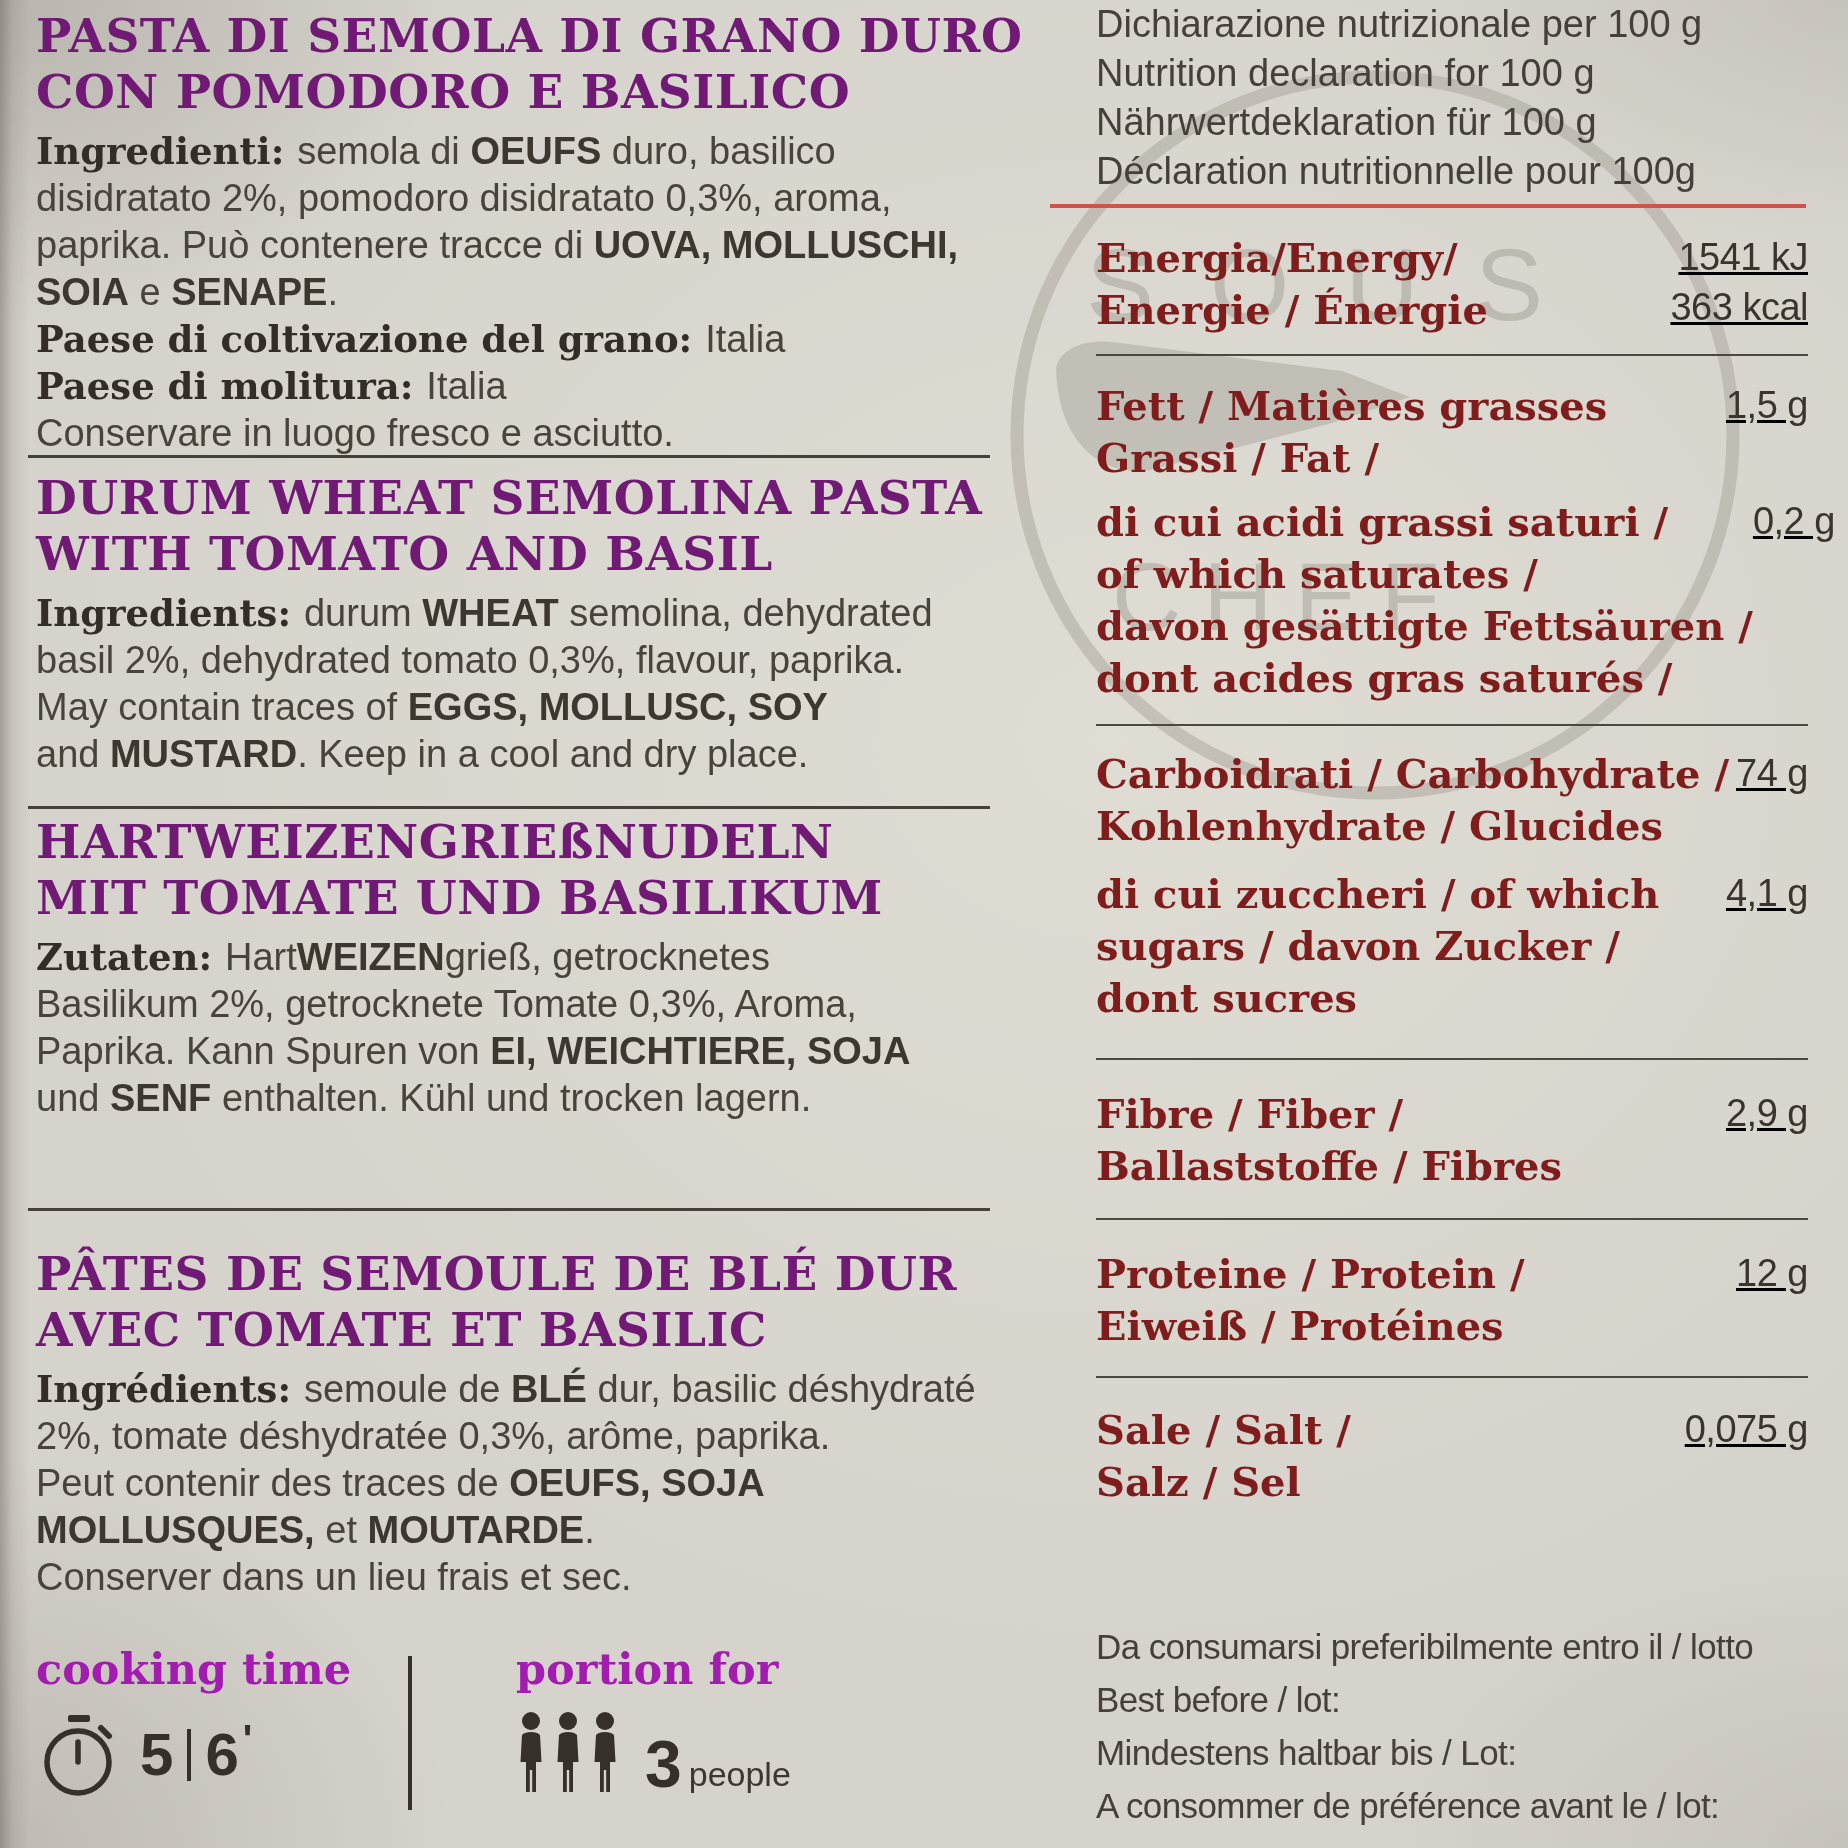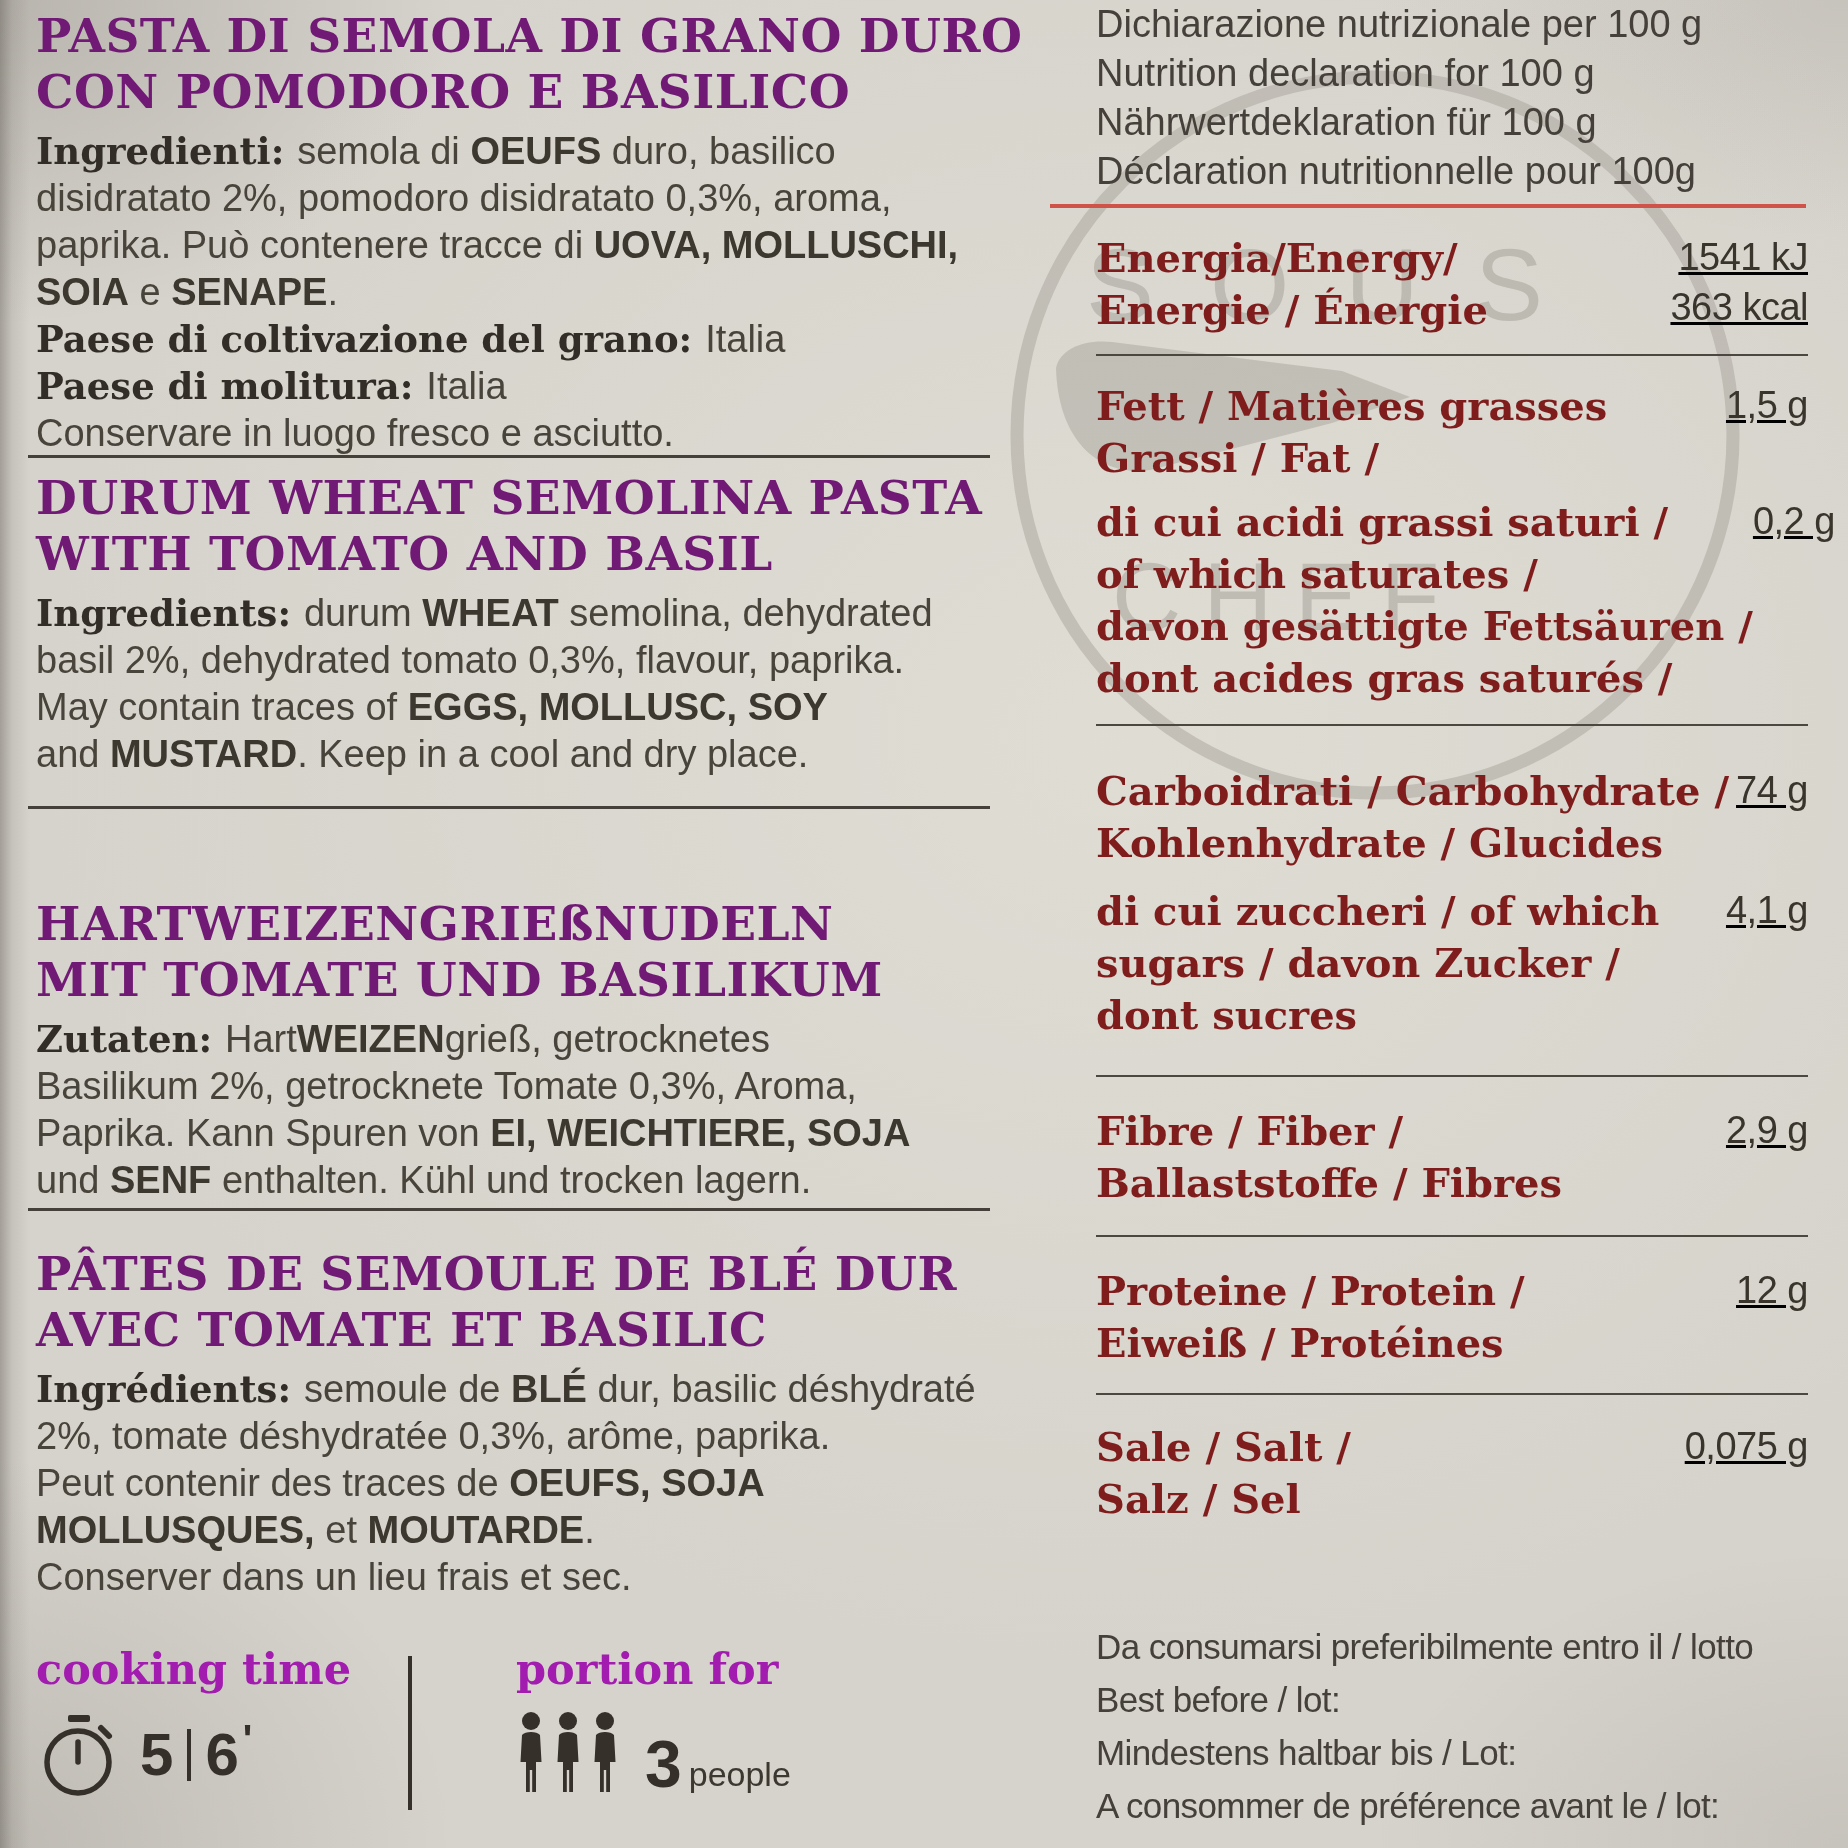--- a/index.html
+++ b/index.html
@@ -88,21 +88,21 @@
     <div class="para">
       <div class="pline"><span class="sb">Ingredients: </span><span>durum </span><span class="b">WHEAT</span><span> semolina, dehydrated</span></div>
       <div class="pline"><span>basil 2%, dehydrated tomato 0,3%, flavour, paprika.</span></div>
       <div class="pline"><span>May contain traces of </span><span class="b">EGGS, MOLLUSC, SOY</span></div>
       <div class="pline"><span>and </span><span class="b">MUSTARD</span><span>. Keep in a cool and dry place.</span></div>
     </div>
   </section>
 
   <div class="ldiv" style="top:806px"></div>
 
-  <section class="sec" style="top:896px">
+  <section class="sec" style="top:814px">
     <h2>
       <span>HARTWEIZENGRIEßNUDELN</span><br>
       <span>MIT TOMATE UND BASILIKUM</span>
     </h2>
     <div class="para">
       <div class="pline"><span class="sb">Zutaten: </span><span>Hart</span><span class="b">WEIZEN</span><span>grieß, getrocknetes</span></div>
       <div class="pline"><span>Basilikum 2%, getrocknete Tomate 0,3%, Aroma,</span></div>
       <div class="pline"><span>Paprika. Kann Spuren von </span><span class="b">EI, WEICHTIERE, SOJA</span></div>
       <div class="pline"><span>und </span><span class="b">SENF</span><span> enthalten. Kühl und trocken lagern.</span></div>
     </div>
@@ -202,21 +202,21 @@
       <div>of which saturates /</div>
       <div>davon gesättigte Fettsäuren /</div>
       <div>dont acides gras saturés /</div>
     </div>
     <div class="nvals">
       <div>0,2 g</div>
     </div>
   </div>
   <div class="ndiv" style="margin-top:20px"></div>
 
-  <div class="nrow" style="margin-top:39px">
+  <div class="nrow" style="margin-top:22px">
     <div class="nlabel">
       <div>Carboidrati / Carbohydrate /</div>
       <div>Kohlenhydrate / Glucides</div>
     </div>
     <div class="nvals">
       <div>74 g</div>
     </div>
   </div>
 
   <div class="nrow" style="margin-top:16px">

